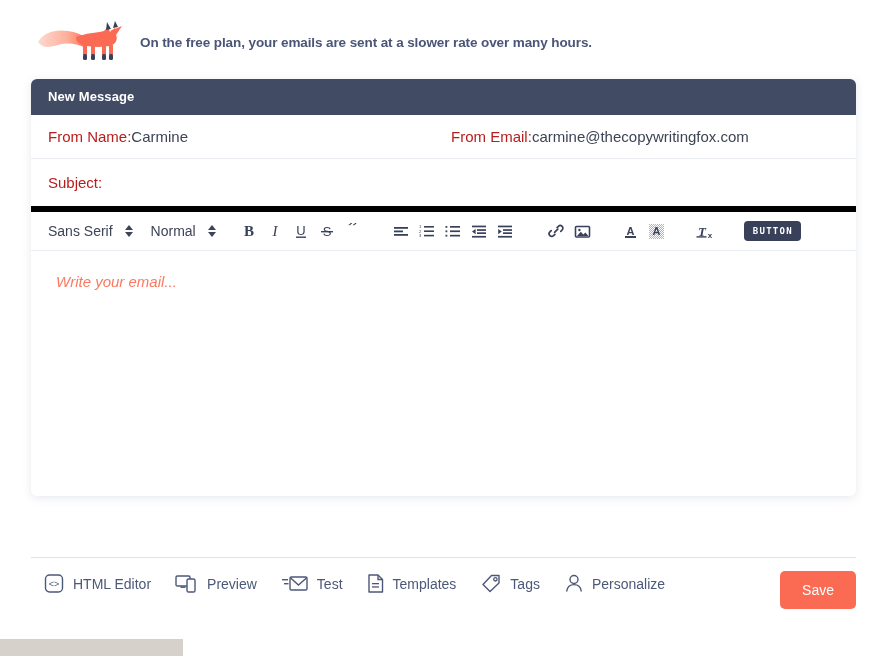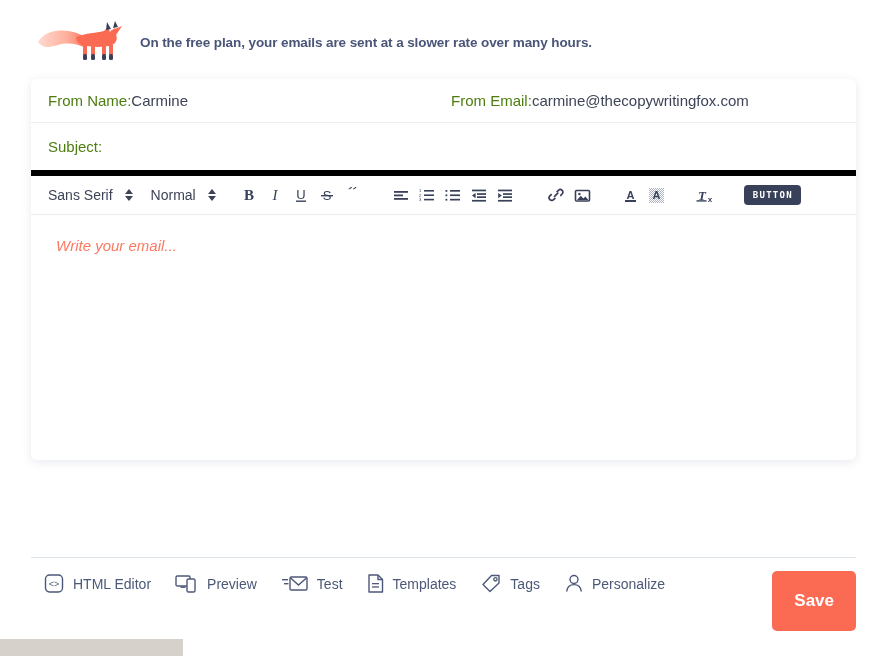--- a/index.html
+++ b/index.html
@@ -76,21 +76,21 @@
     letter-spacing: 0.1px;
   }
   .from-row {
     display: flex;
     align-items: center;
     padding: 13px 0 13px 17px;
     border-bottom: 1px solid #e9edf2;
     font-size: 15px;
   }
   .field-label {
-    color: #4d7c0f;
+    color: #b91c1c;
     font-weight: normal;
   }
   .field-value {
     color: #3d4456;
   }
   .from-email-group {
     margin-left: 263px;
     display: flex;
     align-items: center;
   }
@@ -198,23 +198,23 @@
     margin-right: 24px;
   }
   .save-btn {
     position: absolute;
     right: 23px;
     top: 571px;
     background: #fb6a52;
     color: #ffffff;
     border: none;
     border-radius: 5px;
-    font-size: 17px;
-    font-weight: bold;
-    padding: 20px 22px;
+    font-size: 14px;
+    font-weight: normal;
+    padding: 11px 22px;
     cursor: pointer;
     font-family: "Liberation Sans", sans-serif;
   }
 
   .bottom-bar {
     position: absolute;
     left: 0;
     top: 639px;
     width: 183px;
     height: 17px;
@@ -258,20 +258,21 @@
       <path d="M77 10 L79 3 L82 9 Z" fill="#39415a"></path>
     </svg>
   </span>
 
   <span class="banner-text">On the free plan, your emails are sent at a slower rate over many hours.</span>
 
 </div>
 
 <div class="card">
 
+  <div class="card-header">New Message</div>
 
   <div class="from-row">
     <span class="field-label">From Name:</span>
     <span class="field-value">Carmine</span>
     <span class="from-email-group">
       <span class="field-label">From Email:</span>
       <span class="field-value">carmine@thecopywritingfox.com</span>
     </span>
   </div>
 

